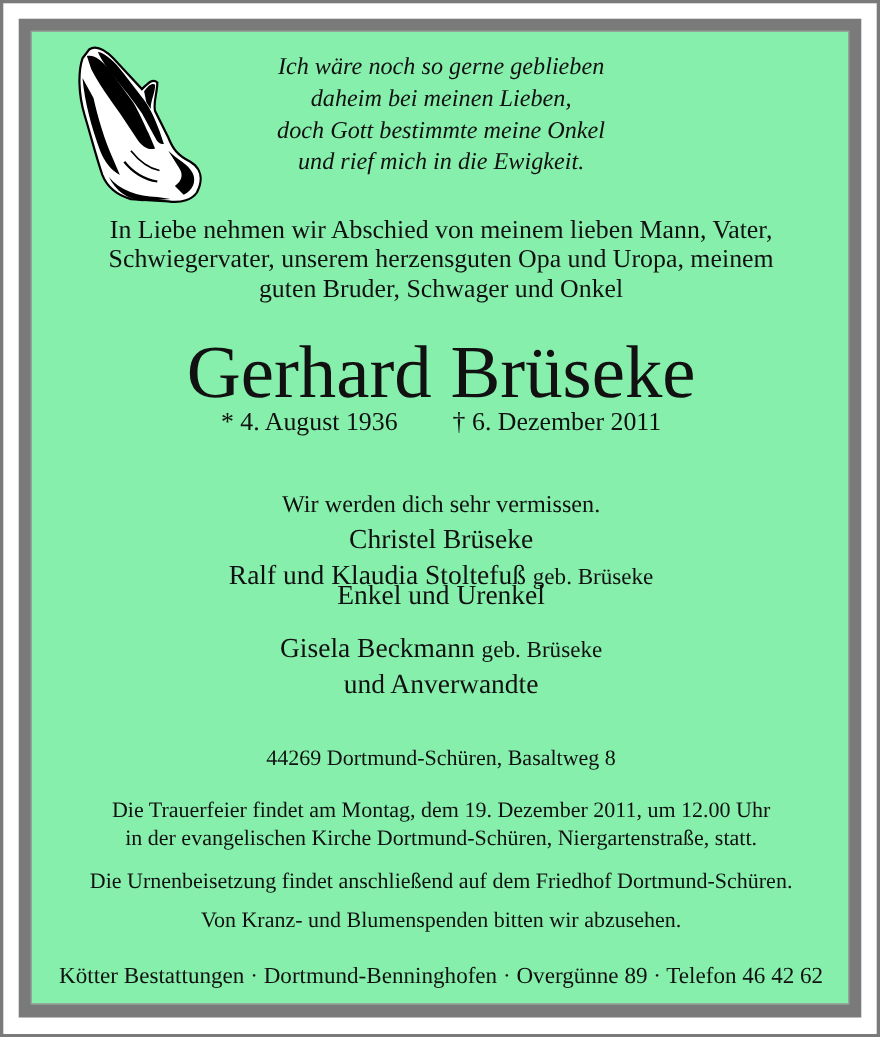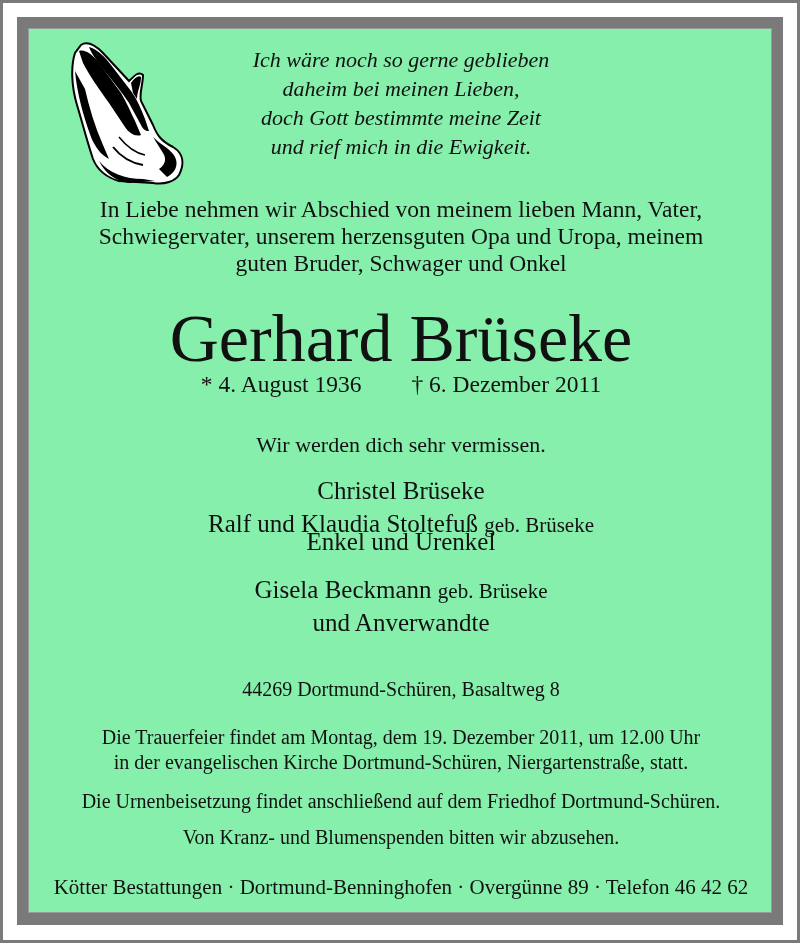--- a/index.html
+++ b/index.html
@@ -52,37 +52,37 @@
     <path d="M62 42 C66 36 70 34 72 36 C72 44 68 50 68 58 L64 52 Z" fill="#000"></path>
     <path d="M84 96 C92 104 102 108 106 116 C110 124 106 132 98 136 L90 128 C96 124 98 118 94 112 Z" fill="#000"></path>
     <path d="M30 120 C40 132 56 138 74 138 L86 140 L60 142 C46 140 36 132 30 120 Z" fill="#000"></path>
     <path d="M44 106 C52 116 62 122 74 124" stroke="#000" stroke-width="2" fill="none"></path>
     <path d="M50 96 C58 106 66 112 76 114" stroke="#000" stroke-width="1.5" fill="none"></path>
   </svg>
 
   <div class="poem">
     <div class="line" style="top:16px">Ich wäre noch so gerne geblieben</div>
     <div class="line" style="top:45px">daheim bei meinen Lieben,</div>
-    <div class="line" style="top:74px">doch Gott bestimmte meine Zeit</div>
+    <div class="line" style="top:74px">doch Gott bestimmte meine Onkel</div>
     <div class="line" style="top:103px">und rief mich in die Ewigkeit.</div>
   </div>
 
   <div class="intro">
     <div class="line" style="top:167px">In Liebe nehmen wir Abschied von meinem lieben Mann, Vater,</div>
     <div class="line" style="top:194px">Schwiegervater, unserem herzensguten Opa und Uropa, meinem</div>
     <div class="line" style="top:221px">guten Bruder, Schwager und Onkel</div>
   </div>
 
   <div class="line name" style="top:270px">Gerhard Brüseke</div>
 
   <div class="line dates" style="top:342px">
     <span>* 4. August 1936</span><span style="display:inline-block;width:50px"></span><span>† 6. Dezember 2011</span>
   </div>
 
-  <div class="line miss" style="top:403px">Wir werden dich sehr vermissen.</div>
+  <div class="line miss" style="top:416px">Wir werden dich sehr vermissen.</div>
 
   <div class="family">
     <div class="line" style="top:448px"><span>Christel Brüseke</span></div>
     <div class="line" style="top:481px"><span>Ralf und Klaudia Stoltefuß</span> <span class="small">geb. Brüseke</span></div>
     <div class="line" style="top:499px"><span>Enkel und Urenkel</span></div>
     <div class="line" style="top:547px"><span>Gisela Beckmann</span> <span class="small">geb. Brüseke</span></div>
     <div class="line" style="top:580px"><span>und Anverwandte</span></div>
   </div>
 
   <div class="line info" style="top:649px">44269 Dortmund-Schüren, Basaltweg 8</div>

